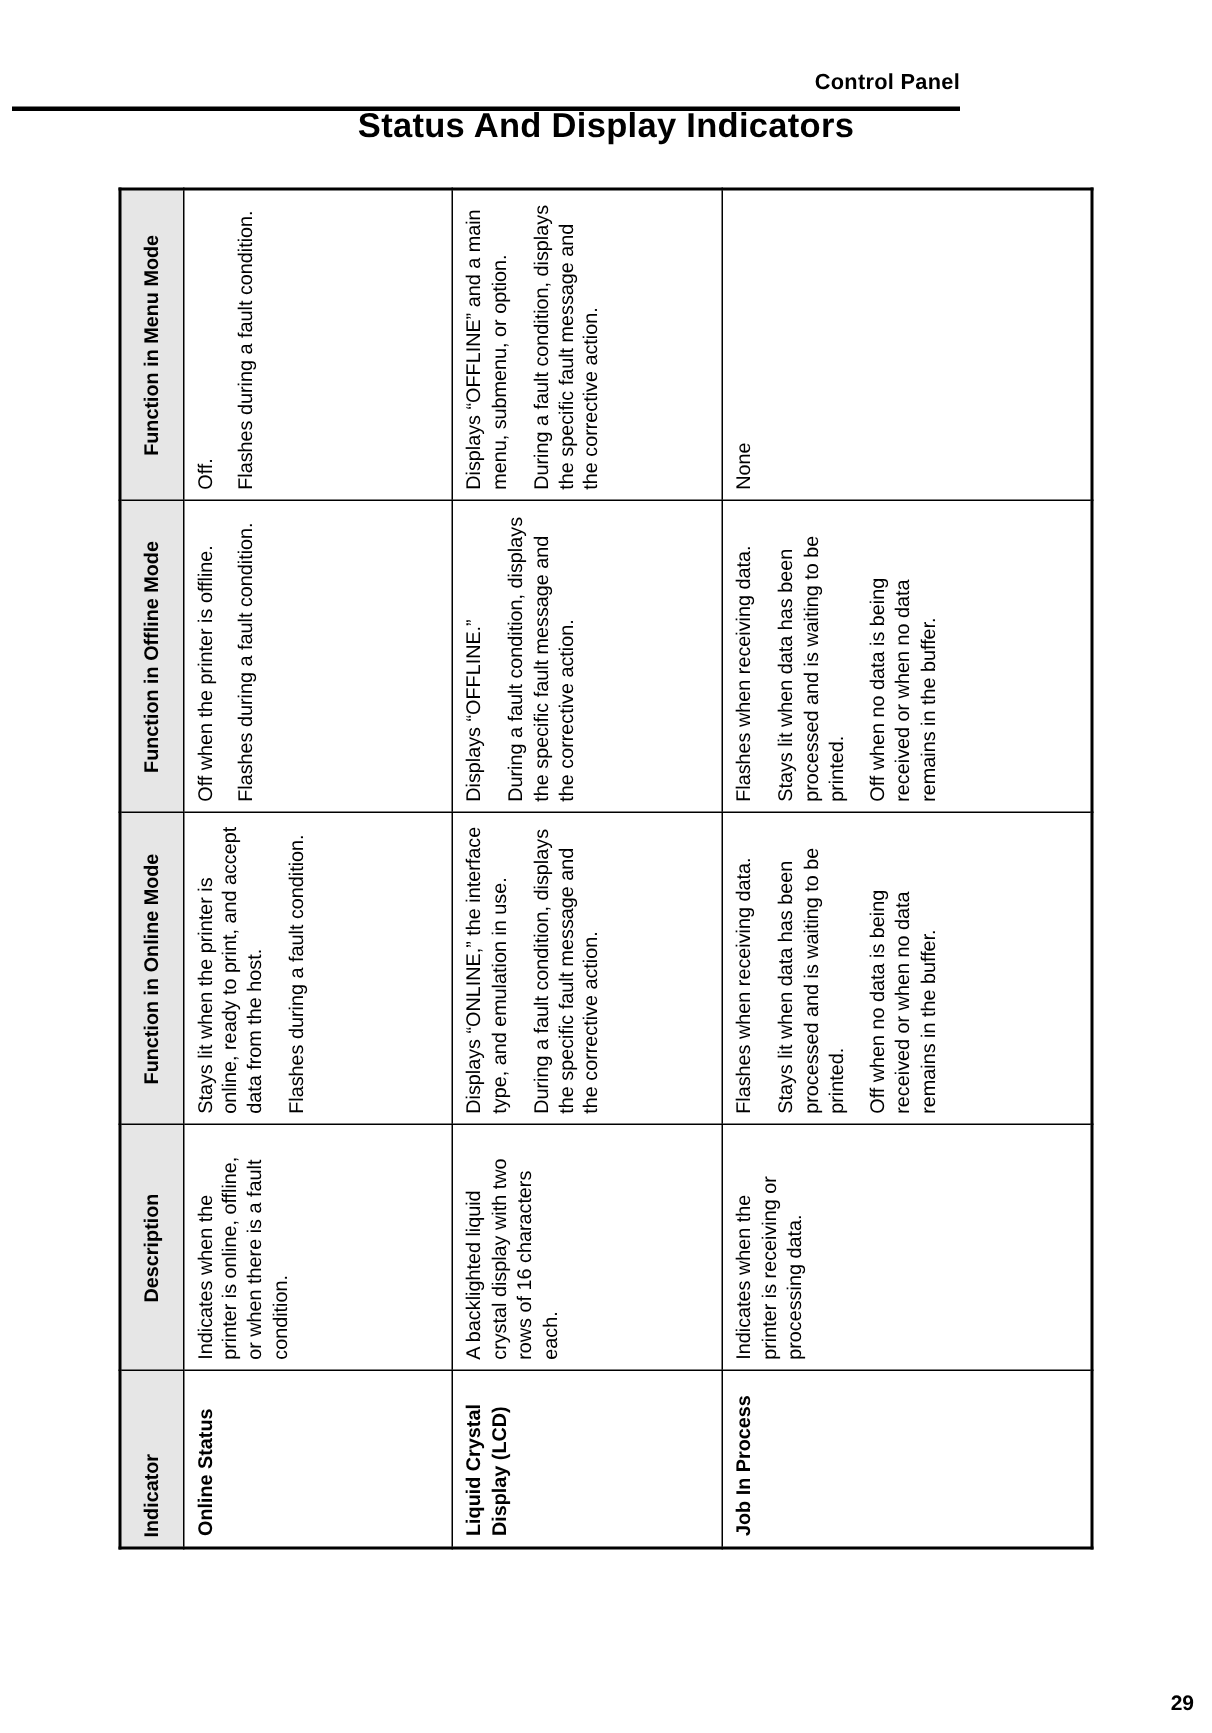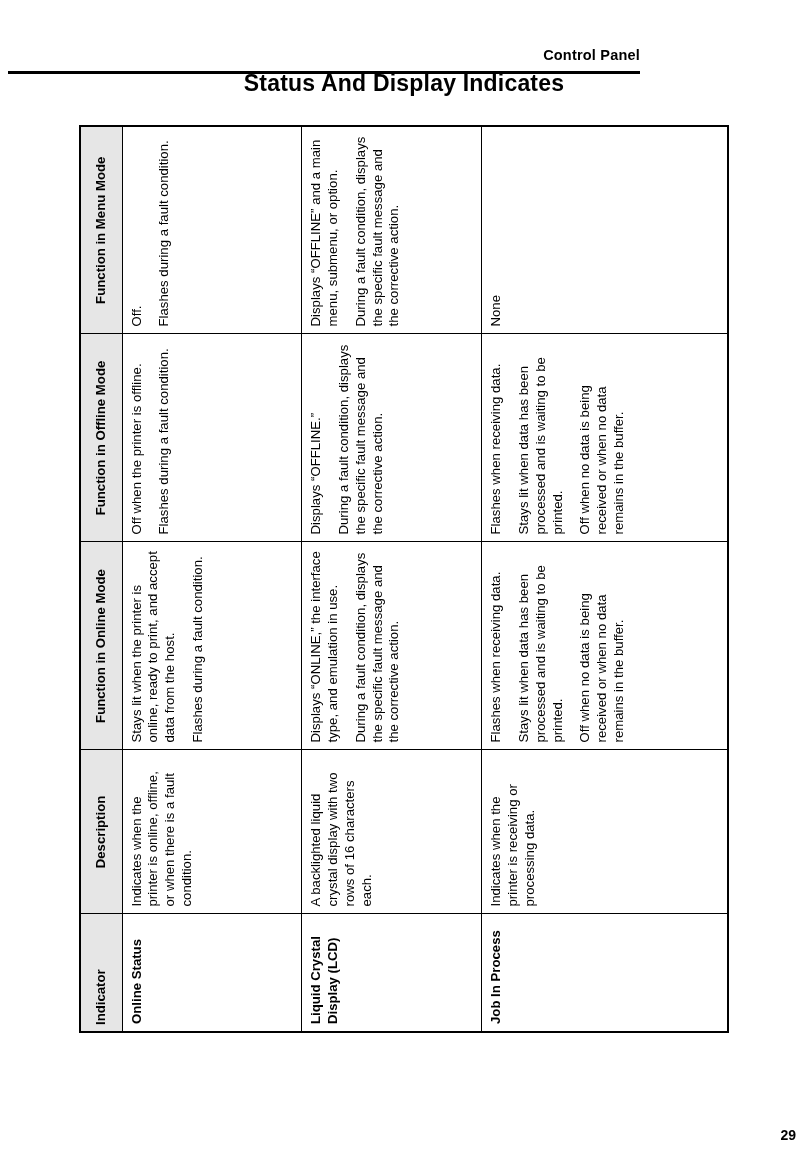--- a/index.html
+++ b/index.html
@@ -126,21 +126,21 @@
   tr.row-job td { height: 230px; }
 </style>
 </head>
 <body>
 
 <div class="page-header">
   <div class="header-title">Control Panel</div>
   <div class="header-rule"></div>
 </div>
 
-<div class="page-title">Status And Display Indicates</div>
+<div class="page-title">Status And Display Indicators</div>
 
 <div class="table-area">
   <div class="rot-wrap">
     <table class="ind-table">
       <colgroup>
         <col class="c1">
           <col class="c2">
           <col class="c3">
           <col class="c4">
           <col class="c5">

